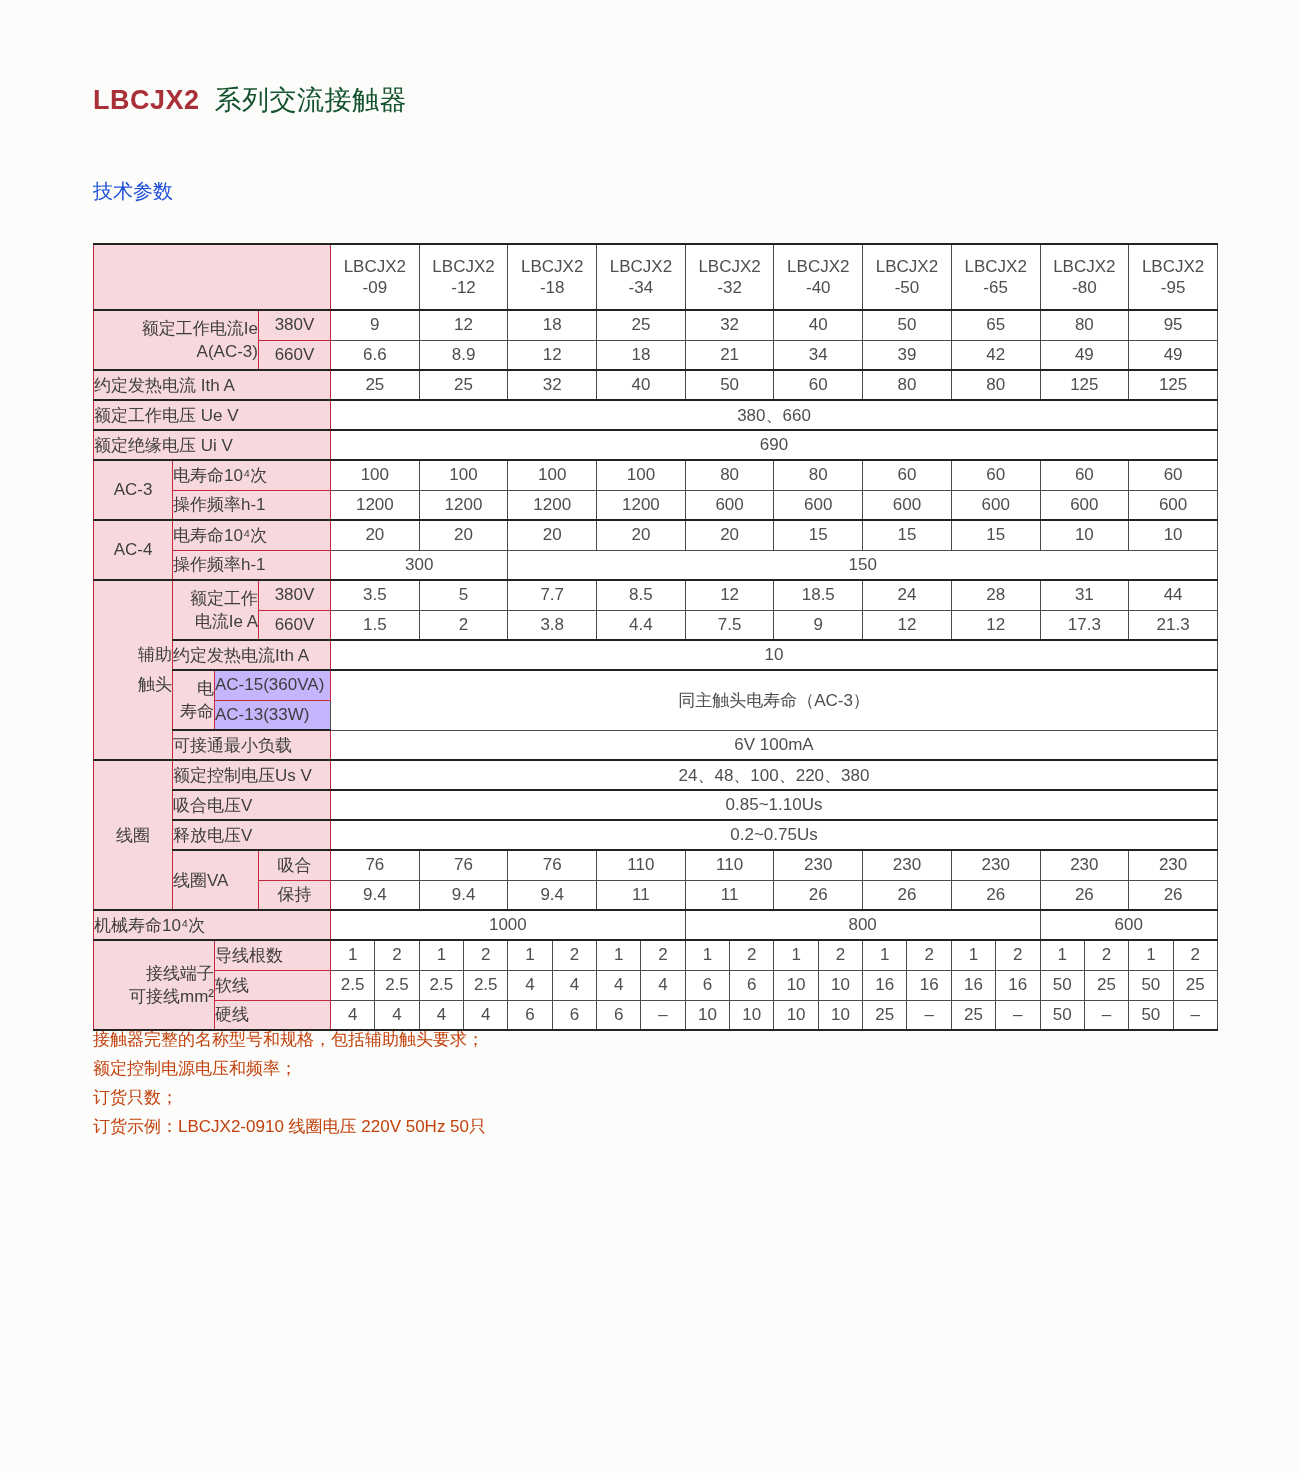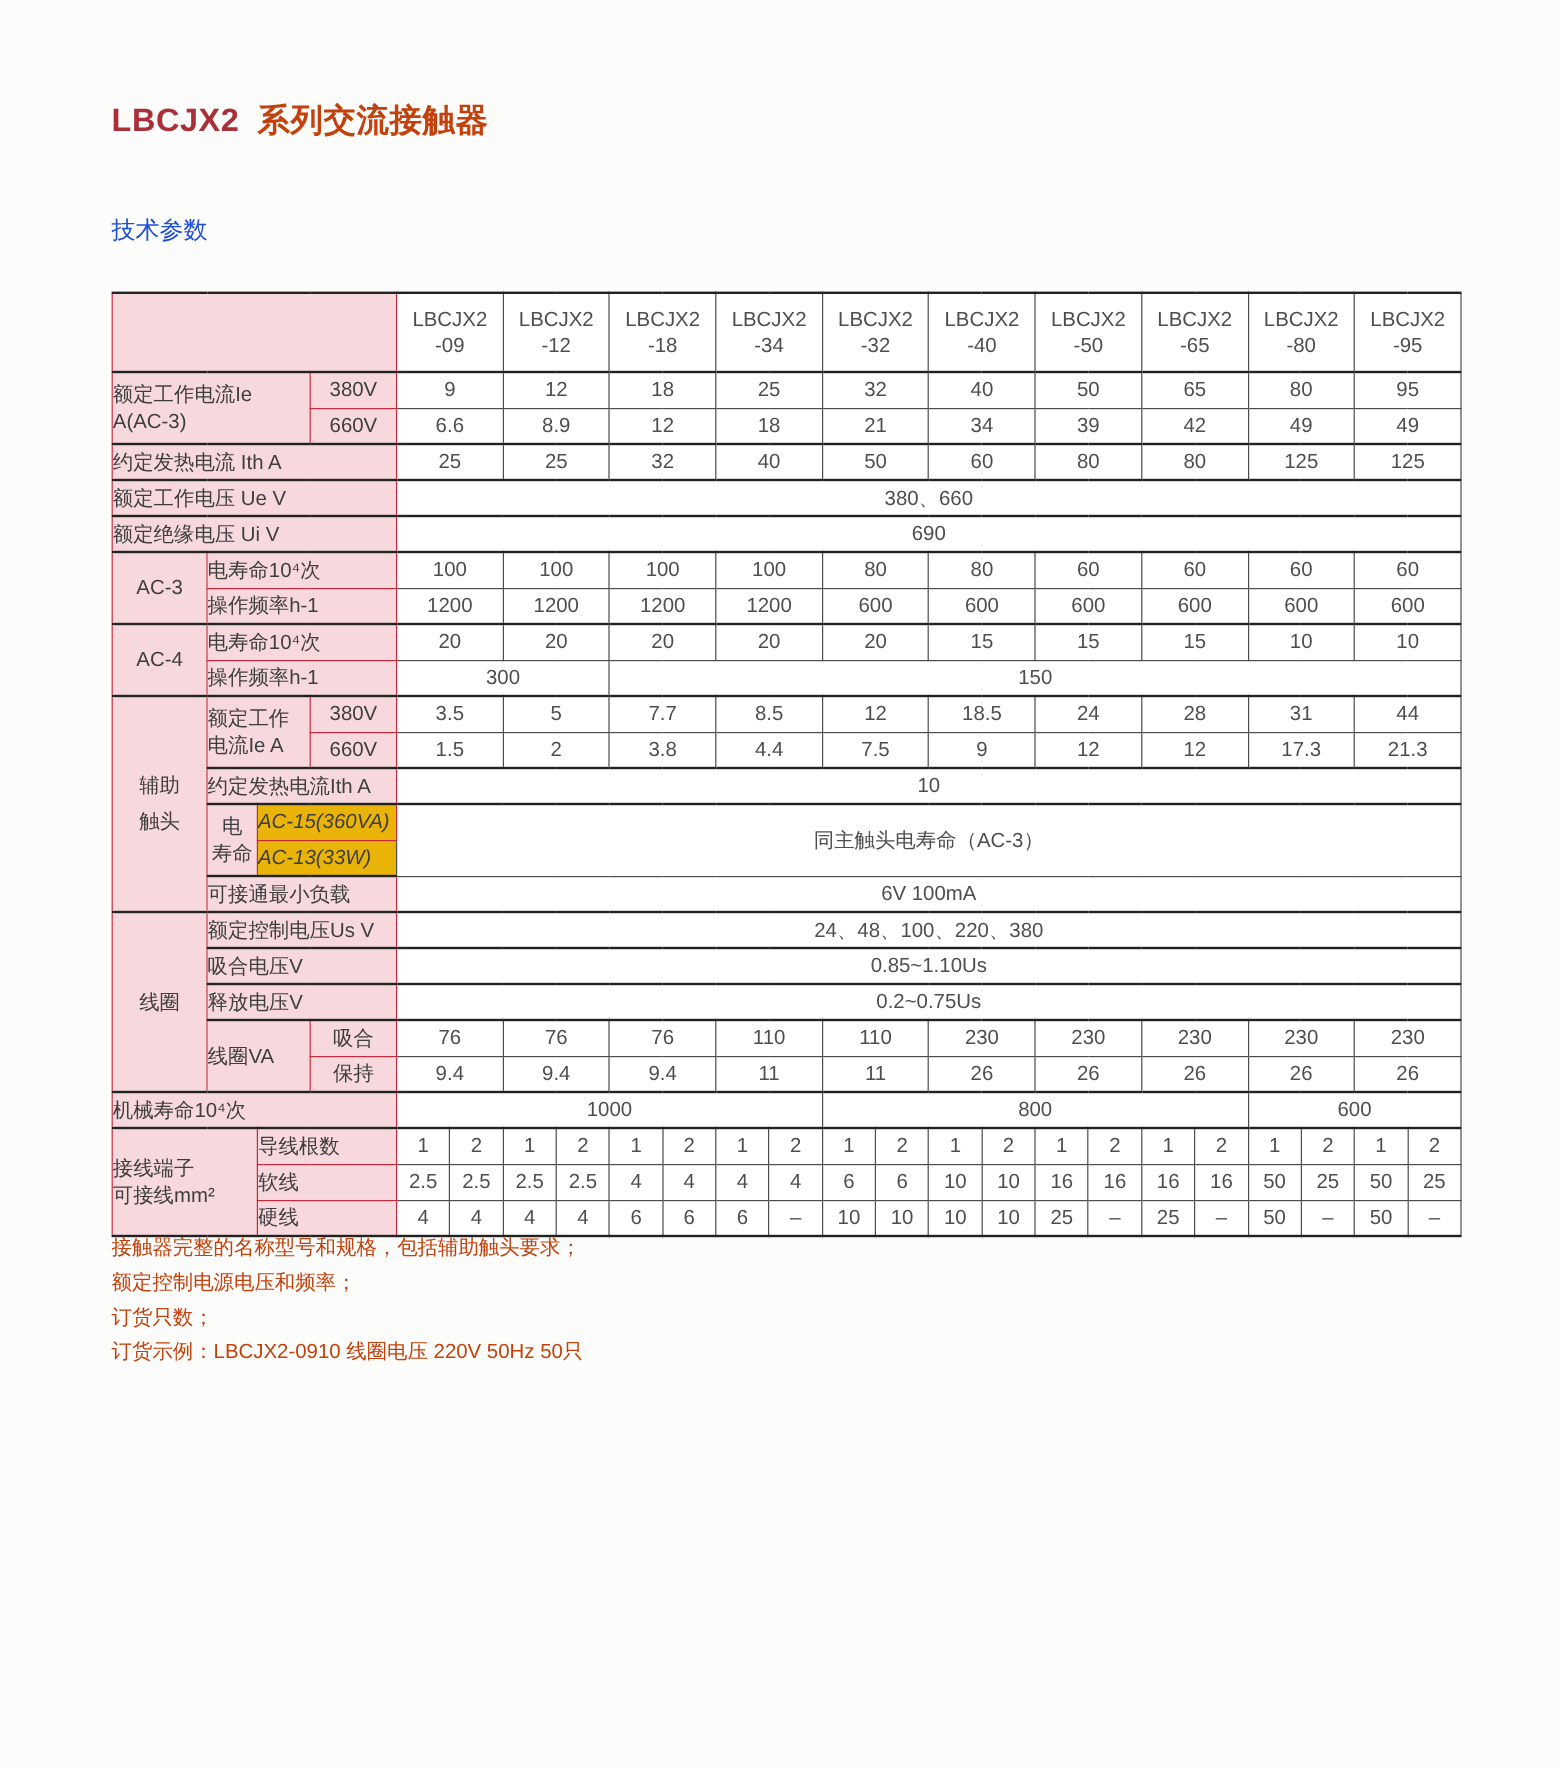--- a/index.html
+++ b/index.html
@@ -7,21 +7,21 @@
   body {
     width: 1300px; height: 1473px;
     background: #fcfcfb;
     font-family: "Liberation Sans", "DejaVu Sans", sans-serif;
     color: #474747;
   }
   .content { padding: 82px 0 0 93px; }
 
   h1.title { margin: 0; font-size: 27px; letter-spacing: .5px; }
   h1.title .t-red  { color: #a93038; font-weight: bold; }
-  h1.title .t-dark { color: #c2410c; font-weight: 700; margin-left: 7px; }
+  h1.title .t-dark { color: #14532d; font-weight: 400; margin-left: 7px; }
 
   h2.sec { color: #1d4ed8; font-size: 20px; font-weight: 500; }
   h2.sec-tech  { margin: 60px 0 38px 0; }
   h2.sec-order { margin: 64px 0 22px 0; }
 
   table.spec {
     border-collapse: collapse; table-layout: fixed;
     width: 1125px;
     border-top: 2px solid #222; border-bottom: 2px solid #222;
   }
@@ -34,24 +34,24 @@
     border: 1px solid #4c4c4c; background: #fff;
     text-align: center; color: #4e4e4e;
   }
   .lab {
     background: #f7d9dd; border: 1px solid #c42a3d;
     color: #3e3e3e; text-align: left; padding-left: 9px; font-size: 16px;
     white-space: nowrap;
   }
   .lab.c { text-align: center; padding-left: 0; }
   .wlab {
-    background: #eab308; border: 1px solid #c42a3d;
-    color: #3e3e3e; text-align: left; padding-left: 9px; font-size: 16px; white-space: nowrap; font-style: italic;
+    background: #c4b5fd; border: 1px solid #c42a3d;
+    color: #3e3e3e; text-align: left; padding-left: 9px; font-size: 16px; white-space: nowrap;
   }
-  .lab div, .wlab div { line-height: 23px; }
+  .lab div, .wlab div { line-height: 23px; text-align: right; }
   .lab .sp div { line-height: 30px; }
 
   tr.gend > td, tr.gend > th { border-bottom: 2px solid #222; }
   .bb2 { border-bottom: 2px solid #222; }
 
   .notes p { margin: 0 0 11px 0; font-size: 17px; line-height: 18px; color: #c2410c; }
 </style>
 </head>
 <body>
 

